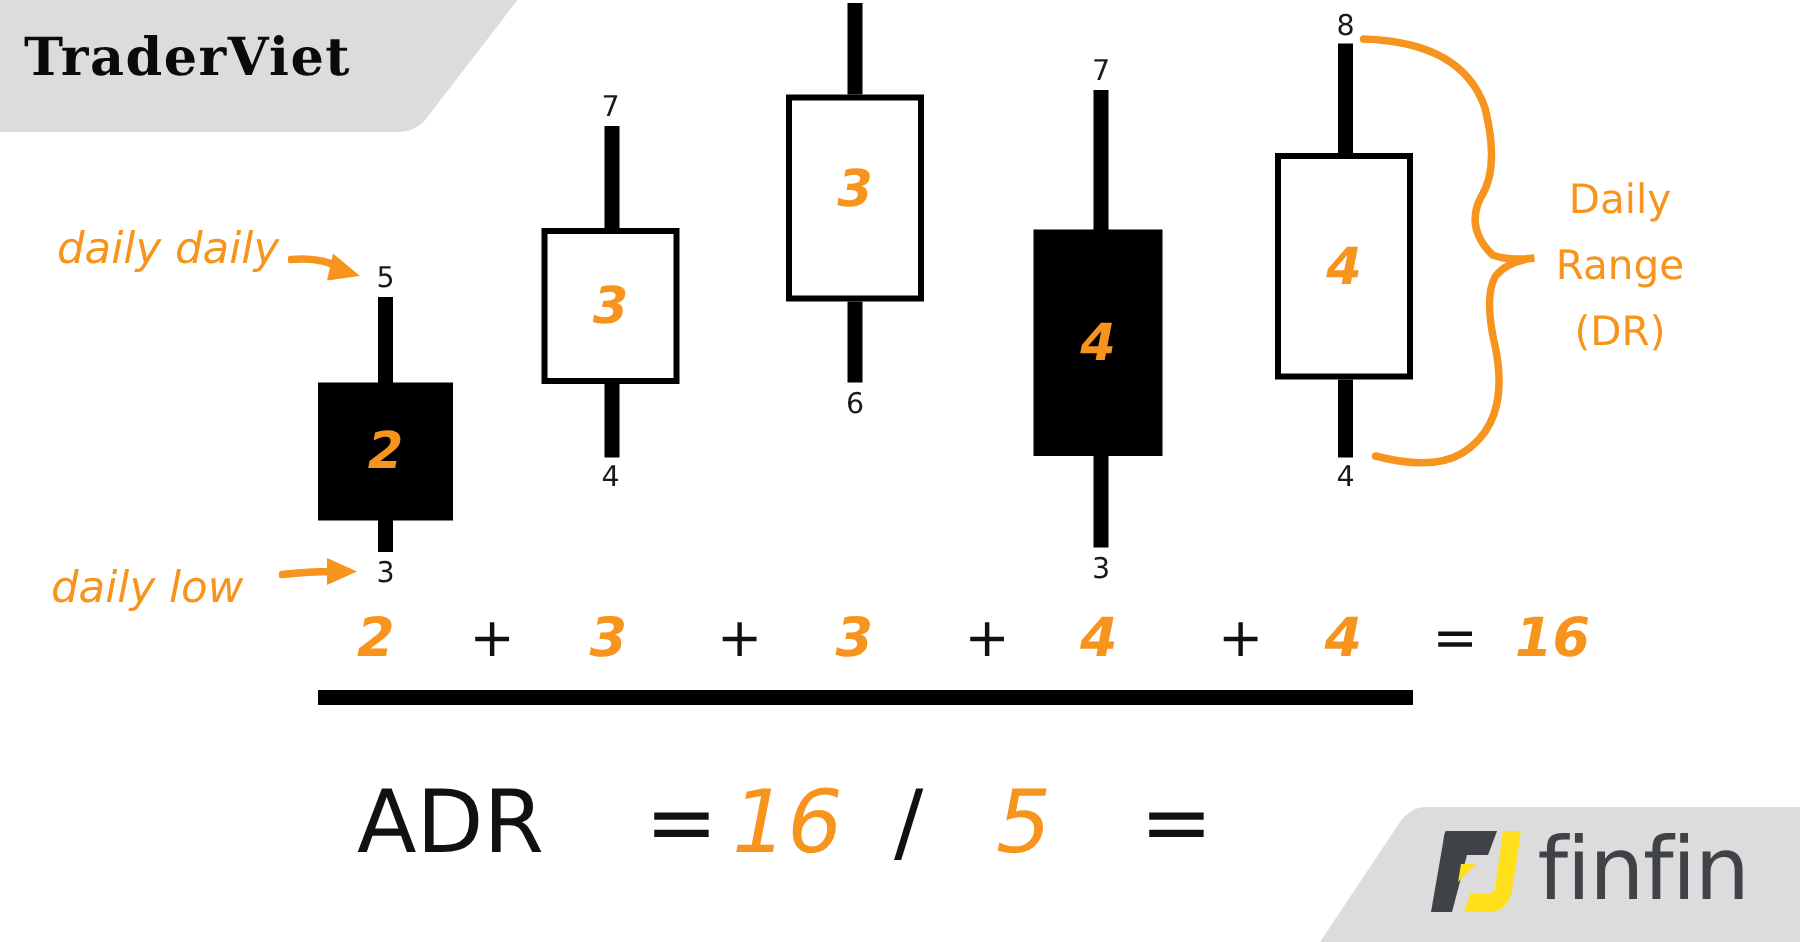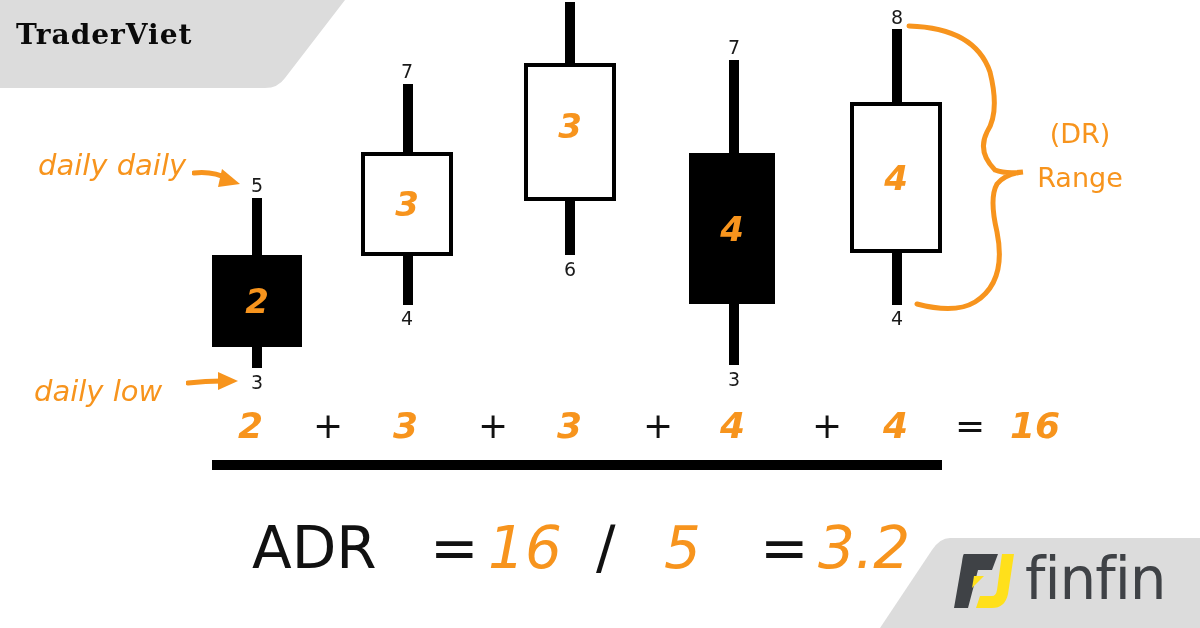--- a/index.html
+++ b/index.html
@@ -4,21 +4,21 @@
 <style>
   html, body { margin: 0; padding: 0; }
   body { width: 1200px; height: 628px; background: #ffffff; position: relative; overflow: hidden;
          font-family: "DejaVu Sans", sans-serif; }
   .abs { position: absolute; }
 
   
   .logo-tl { left: 0; top: 0; width: 345px; height: 88px; }
   .logo-tl svg { position: absolute; left: 0; top: 0; }
   .logo-tl .txt { position: absolute; left: 16px; top: 18px; font-family: "DejaVu Serif", serif;
-                  font-weight: bold; font-size: 28px; color: #0a0a0a; letter-spacing: 1px; }
+                  font-weight: bold; font-size: 35px; color: #0a0a0a; letter-spacing: 1px; }
 
   .logo-br { left: 880px; top: 538px; width: 320px; height: 76px; }
   .logo-br svg { position: absolute; left: 0; top: 0; }
   .logo-br .txt { position: absolute; left: 145px; top: 12px; font-family: "DejaVu Sans", sans-serif;
                   font-size: 58px; color: #3f4246; letter-spacing: -1px; line-height: 1; }
 
   
   .wick { position: absolute; background: #000; width: 10px; }
   .body { position: absolute; box-sizing: border-box; }
   .body.bear { background: #000; }
@@ -110,48 +110,48 @@
     <div class="dr">4</div>
   </div>
   <div class="price" style="left:882px; top:307px;">4</div>
 </div>
 
 <svg class="abs" style="left:905px; top:22px;" width="120" height="300">
   <path d="M4 4 Q70 6 85 50 Q95 90 82 110 Q72 130 90 148 Q100 152 118 150 Q100 152 92 162 Q84 176 92 210 Q102 260 70 280 Q50 292 12 282" stroke="#f7941d" stroke-width="5" fill="none" stroke-linecap="round"></path>
 </svg>
 
 <div class="dr-label">
+  <div>Daily</div>
+  <div>Range</div>
   <div>(DR)</div>
-  <div>Range</div>
 </div>
 
 <div class="eq-row" style="left:0; top:405px; width:1200px; height:50px;">
   <span class="o" style="left:238px;">2</span>
   <span class="k" style="left:313px;">+</span>
   <span class="o" style="left:393px;">3</span>
   <span class="k" style="left:478px;">+</span>
   <span class="o" style="left:557px;">3</span>
   <span class="k" style="left:643px;">+</span>
   <span class="o" style="left:720px;">4</span>
   <span class="k" style="left:812px;">+</span>
   <span class="o" style="left:883px;">4</span>
   <span class="k" style="left:955px;">=</span>
   <span class="o" style="left:1010px;">16</span>
 </div>
 
 <div class="rule"></div>
 
 <div class="adr" style="left:0; width:1200px;">
-  <span class="k" style="left:238px;margin-left:14px;">ADR</span>
+  <span class="k" style="left:238px;">ADR</span>
   <span class="k" style="left:430px;">=</span>
   <span class="o" style="left:488px; font-weight:normal;">16</span>
   <span class="k" style="left:596px;">/</span>
   <span class="o" style="left:664px; font-weight:normal;">5</span>
   <span class="k" style="left:760px;">=</span>
-  <span class="o" style="left:818px; font-weight:normal;">3.2</span>
 </div>
 
 <div class="abs logo-br">
   <svg width="320" height="90">
     <path d="M70 0 H320 V90 H0 L52 12 Q60 0 70 0 Z" fill="#dcdcdc"></path>
   </svg>
   <svg class="abs" style="left:70px; top:12px;" width="70" height="62">
     <path d="M14 4 H48 L42 20 H28 L18 58 H4 L12 12 Q13 4 14 4 Z" fill="#3f4246"></path>
     <path d="M24 26 H34 L22 38 Z" fill="#ffe01b"></path>
     <path d="M52 4 H64 L58 44 Q55 58 42 58 H26 L30 46 H42 Q46 46 47 40 Z" fill="#ffe01b"></path>

